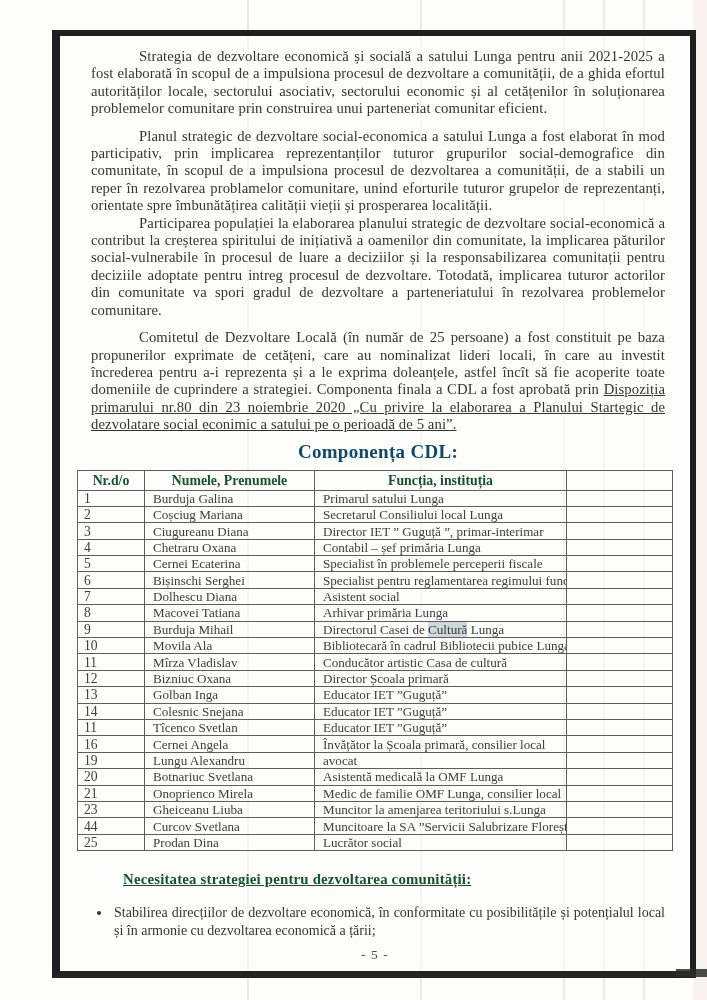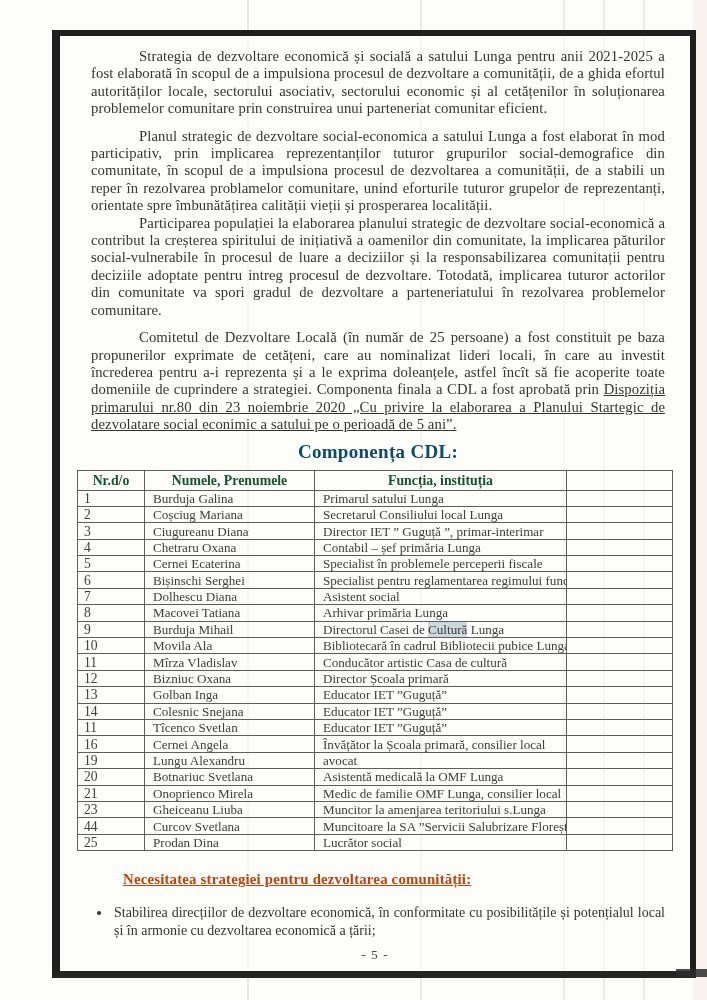--- a/index.html
+++ b/index.html
@@ -38,21 +38,21 @@
   table.cdl th,table.cdl td{
     border:1px solid #5d5d5d;padding:0 4px;height:15.4px;line-height:15px;
     overflow:hidden;white-space:nowrap;
   }
   table.cdl th{font-size:13.8px;font-weight:bold;text-align:center;color:#14532d;height:19px;}
   table.cdl td:first-child{padding-left:6px;font-size:13.6px;}
   table.cdl td:nth-child(2),table.cdl td:nth-child(3){padding-left:8px;}
   table.cdl td:nth-child(4){border-left-color:#9a9a9a;}
   table.cdl{border:1.5px solid #3a3a3a;}
   h3.necess{
-    margin:20px 0 0 32px;font-size:14.8px;font-weight:bold;color:#c2410c;
+    margin:20px 0 0 32px;font-size:14.8px;font-weight:bold;color:#14532d;
     text-decoration:underline;letter-spacing:.2px;
   }
   ul.necess-list{margin:16px 0 0 6px;padding-left:15px;}
   ul.necess-list li{
     font-size:14px;line-height:17.6px;text-align:justify;color:#343434;padding-left:2px;
   }
   .pagenum{
     position:absolute;left:0;right:0;bottom:8px;text-align:center;
     font-size:13.5px;color:#4a4a4a;letter-spacing:1px;
   }

